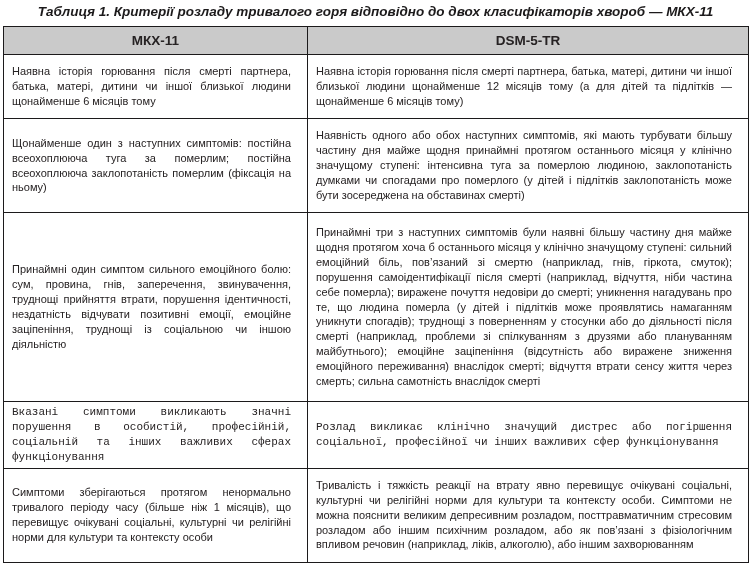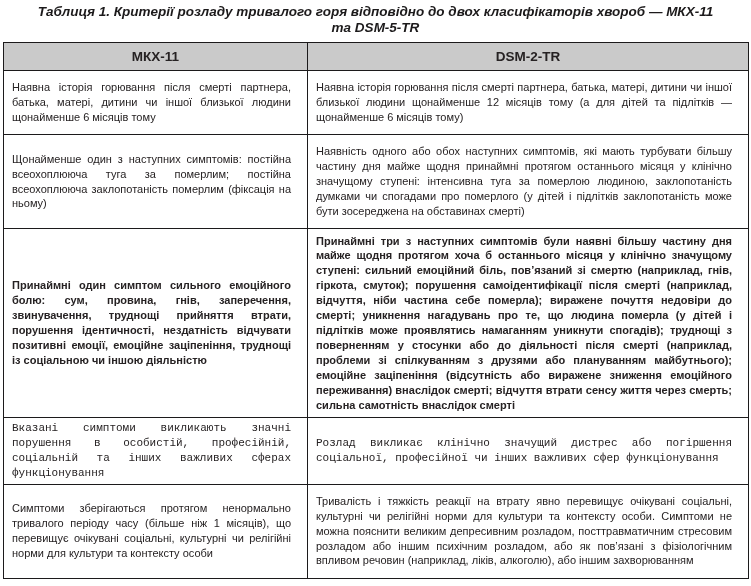--- a/index.html
+++ b/index.html
@@ -47,43 +47,42 @@
     padding: 2px 4px;
   }
   table.cmp td {
     font-size: 11px;
     line-height: 14.9px;
     text-align: justify;
     padding: 3px 16px 3px 8px;
   }
   tr.r1 td { height: 64px; }
   tr.r2 td { height: 94px; }
-  tr.r3 td { height: 189px; font-weight: bold; }
+  tr.r3 td { height: 189px; }
   tr.r4 td { height: 66px; font-family: Liberation Mono, monospace; }
   tr.r5 td { height: 94px; }
 </style>
 </head>
 <body>
 
 <div class="page">
 
   <div class="title">
     <div>Таблиця 1. Критерії розладу тривалого горя відповідно до двох класифікаторів хвороб — МКХ-11</div>
-    <div>та DSM-5-TR</div>
   </div>
 
   <table class="cmp">
     <colgroup>
         <col class="c1">
         <col class="c2">
       </colgroup>
     <thead>
       <tr>
         <th>МКХ-11</th>
-        <th>DSM-2-TR</th>
+        <th>DSM-5-TR</th>
       </tr>
     </thead>
     <tbody>
       <tr class="r1">
         <td>Наявна історія горювання після смерті партнера, батька, матері, дитини чи іншої близької людини щонайменше 6 місяців тому</td>
         <td>Наявна історія горювання після смерті партнера, батька, матері, дитини чи іншої близької людини щонайменше 12 місяців тому (а для дітей та підлітків — щонайменше 6 місяців тому)</td>
       </tr>
       <tr class="r2">
         <td>Щонайменше один з наступних симптомів: постійна всеохоплююча туга за померлим; постійна всеохоплююча заклопотаність померлим (фіксація на ньому)</td>
         <td>Наявність одного або обох наступних симптомів, які мають турбувати більшу частину дня майже щодня принаймні протягом останнього місяця у клінічно значущому ступені: інтенсивна туга за померлою людиною, заклопотаність думками чи спогадами про померлого (у дітей і підлітків заклопотаність може бути зосереджена на обставинах смерті)</td>

